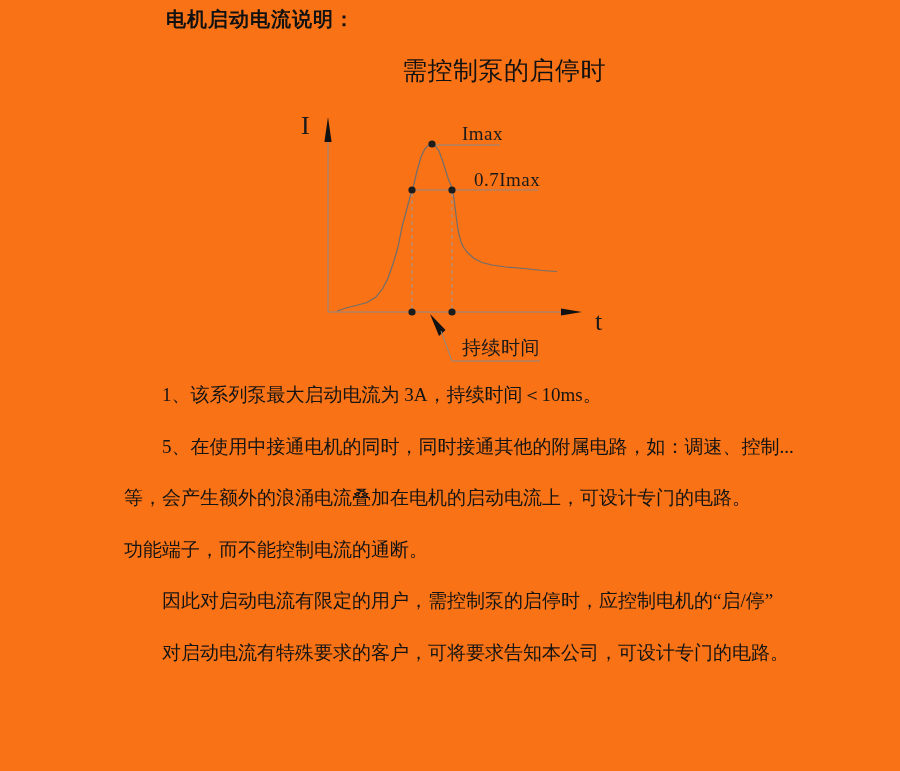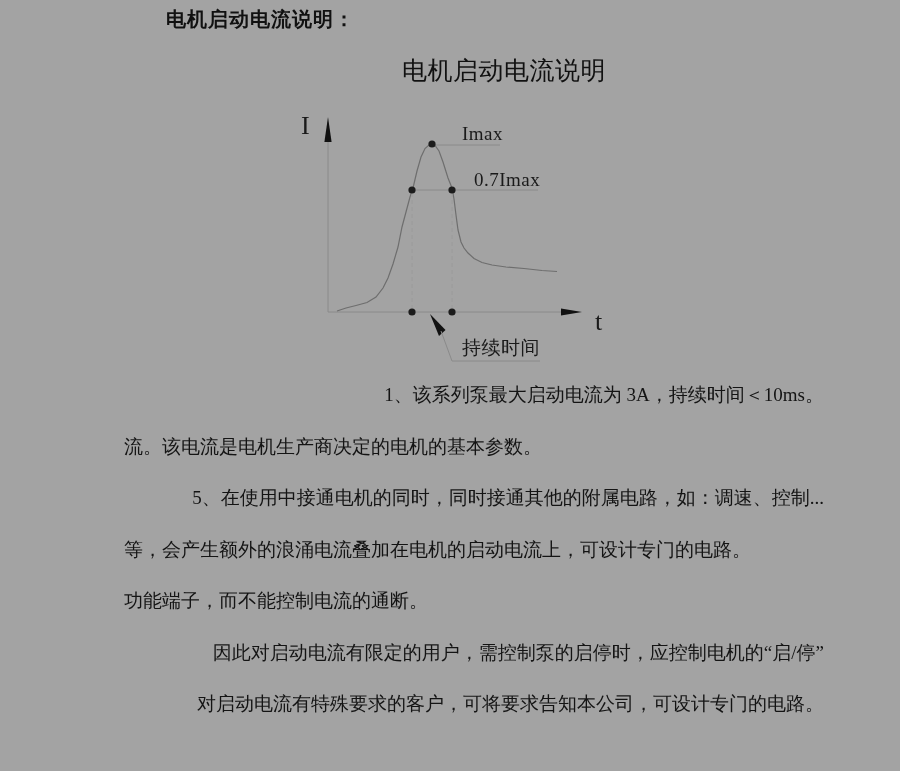--- a/index.html
+++ b/index.html
@@ -1,17 +1,17 @@
 <!DOCTYPE html>
 <html><head>
 <meta charset="utf-8">
 <style>
   html,body{margin:0;padding:0;background:#ffffff;}
   .page{
-    position:relative;width:900px;height:771px;background:#a3a3a3;
+    position:relative;width:900px;height:771px;background:#f97316;
     overflow:hidden;color:#1a1a1a;
   }
   .heading{
     position:absolute;left:166px;top:6px;
     font-family:"Liberation Sans","DejaVu Sans",sans-serif;
     font-weight:bold;font-size:20px;letter-spacing:1px;color:#111;
     white-space:nowrap;
   }
   .fig-title{
     position:absolute;left:402px;top:54px;
@@ -26,30 +26,30 @@
   }
   .axis-label{font-size:26px;}
   .cad-label{font-size:19px;letter-spacing:0.5px;}
   .cjk-label{font-size:19px;letter-spacing:0.5px;}
   .body-text{
     position:absolute;left:124px;top:369px;width:700px;
     font-family:"Liberation Serif","DejaVu Serif",serif;
     font-size:19px;line-height:51.5px;color:#141414;
   }
   .line{white-space:nowrap;}
-  .line.indent{text-indent:2em;text-align:right;}
+  .line.indent{text-indent:2em;}
 </style>
 </head>
 <body>
 
 <div class="page">
 
   <div class="heading">电机启动电流说明：</div>
 
-  <div class="fig-title">电机启动电流说明</div>
+  <div class="fig-title">需控制泵的启停时</div>
 
   <svg class="diagram" width="360" height="280" viewBox="0 0 360 280">
 
     <line x1="48" y1="212" x2="48" y2="36" stroke="#8a8a8a" stroke-width="1"></line>
     <polygon points="48,17 44.4,42 51.6,42" fill="#111"></polygon>
     <line x1="48" y1="212" x2="283" y2="212" stroke="#8a8a8a" stroke-width="1"></line>
     <polygon points="302,212 281,208.4 281,215.6" fill="#111"></polygon>
 
     <path d="M 57 211 L 66 208 L 76 205.5 L 87 202.5 L 96 197 L 103 188 L 108 178
              L 113 164 L 118 147 L 122 127 L 126 112 L 130 97 L 133 88 L 137 71
@@ -77,21 +77,20 @@
 
     <text class="axis-label" x="21" y="34">I</text>
     <text class="axis-label" x="315" y="230">t</text>
     <text class="cad-label" x="182" y="40">Imax</text>
     <text class="cad-label" x="194" y="86">0.7Imax</text>
     <text class="cjk-label" x="182" y="254">持续时间</text>
   </svg>
 
   <div class="body-text">
     <div class="line indent">1、该系列泵最大启动电流为 3A，持续时间＜10ms。</div>
-    <div class="line">流。该电流是电机生产商决定的电机的基本参数。</div>
     <div class="line indent">5、在使用中接通电机的同时，同时接通其他的附属电路，如：调速、控制...</div>
     <div class="line">等，会产生额外的浪涌电流叠加在电机的启动电流上，可设计专门的电路。</div>
     <div class="line">功能端子，而不能控制电流的通断。</div>
     <div class="line indent">因此对启动电流有限定的用户，需控制泵的启停时，应控制电机的“启/停”</div>
     <div class="line indent">对启动电流有特殊要求的客户，可将要求告知本公司，可设计专门的电路。</div>
   </div>
 
 </div>
 
 </body></html>

